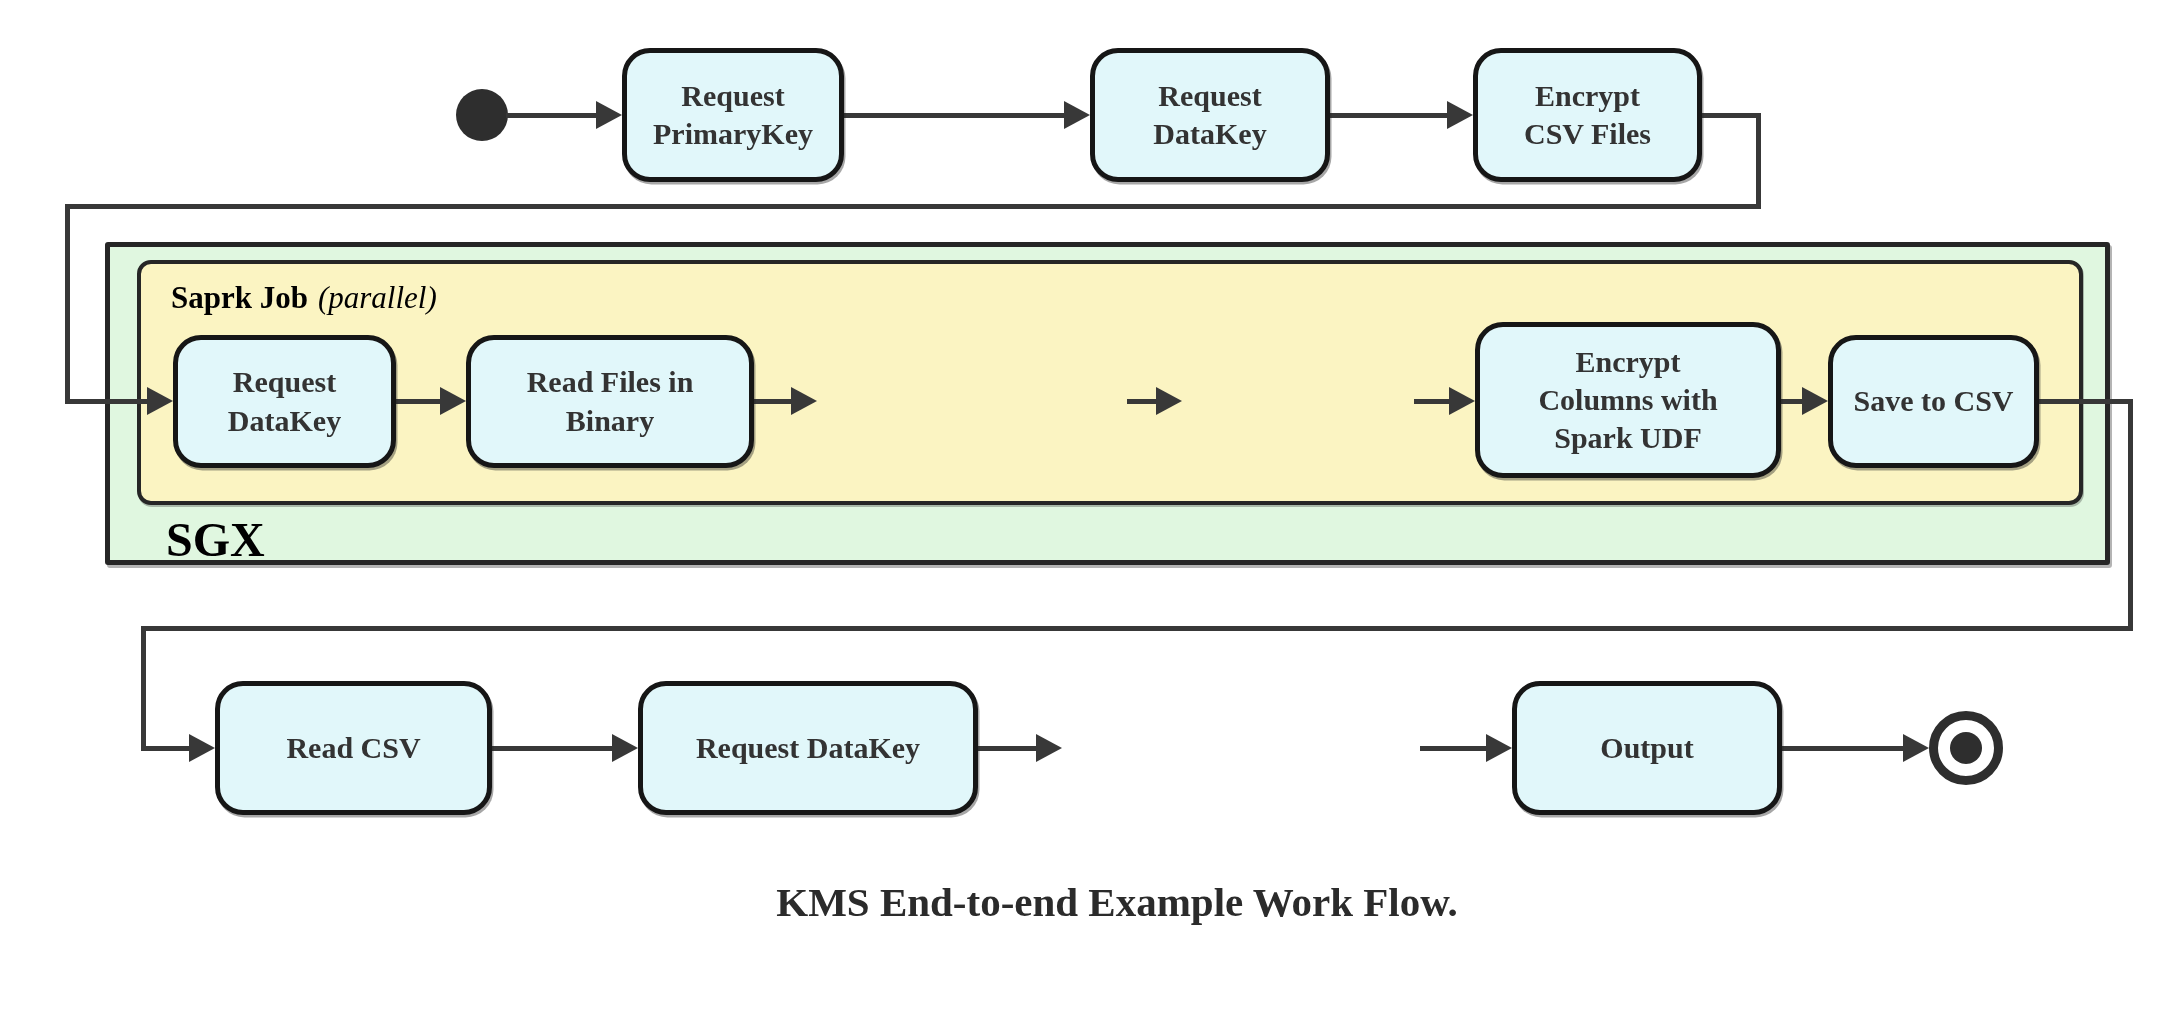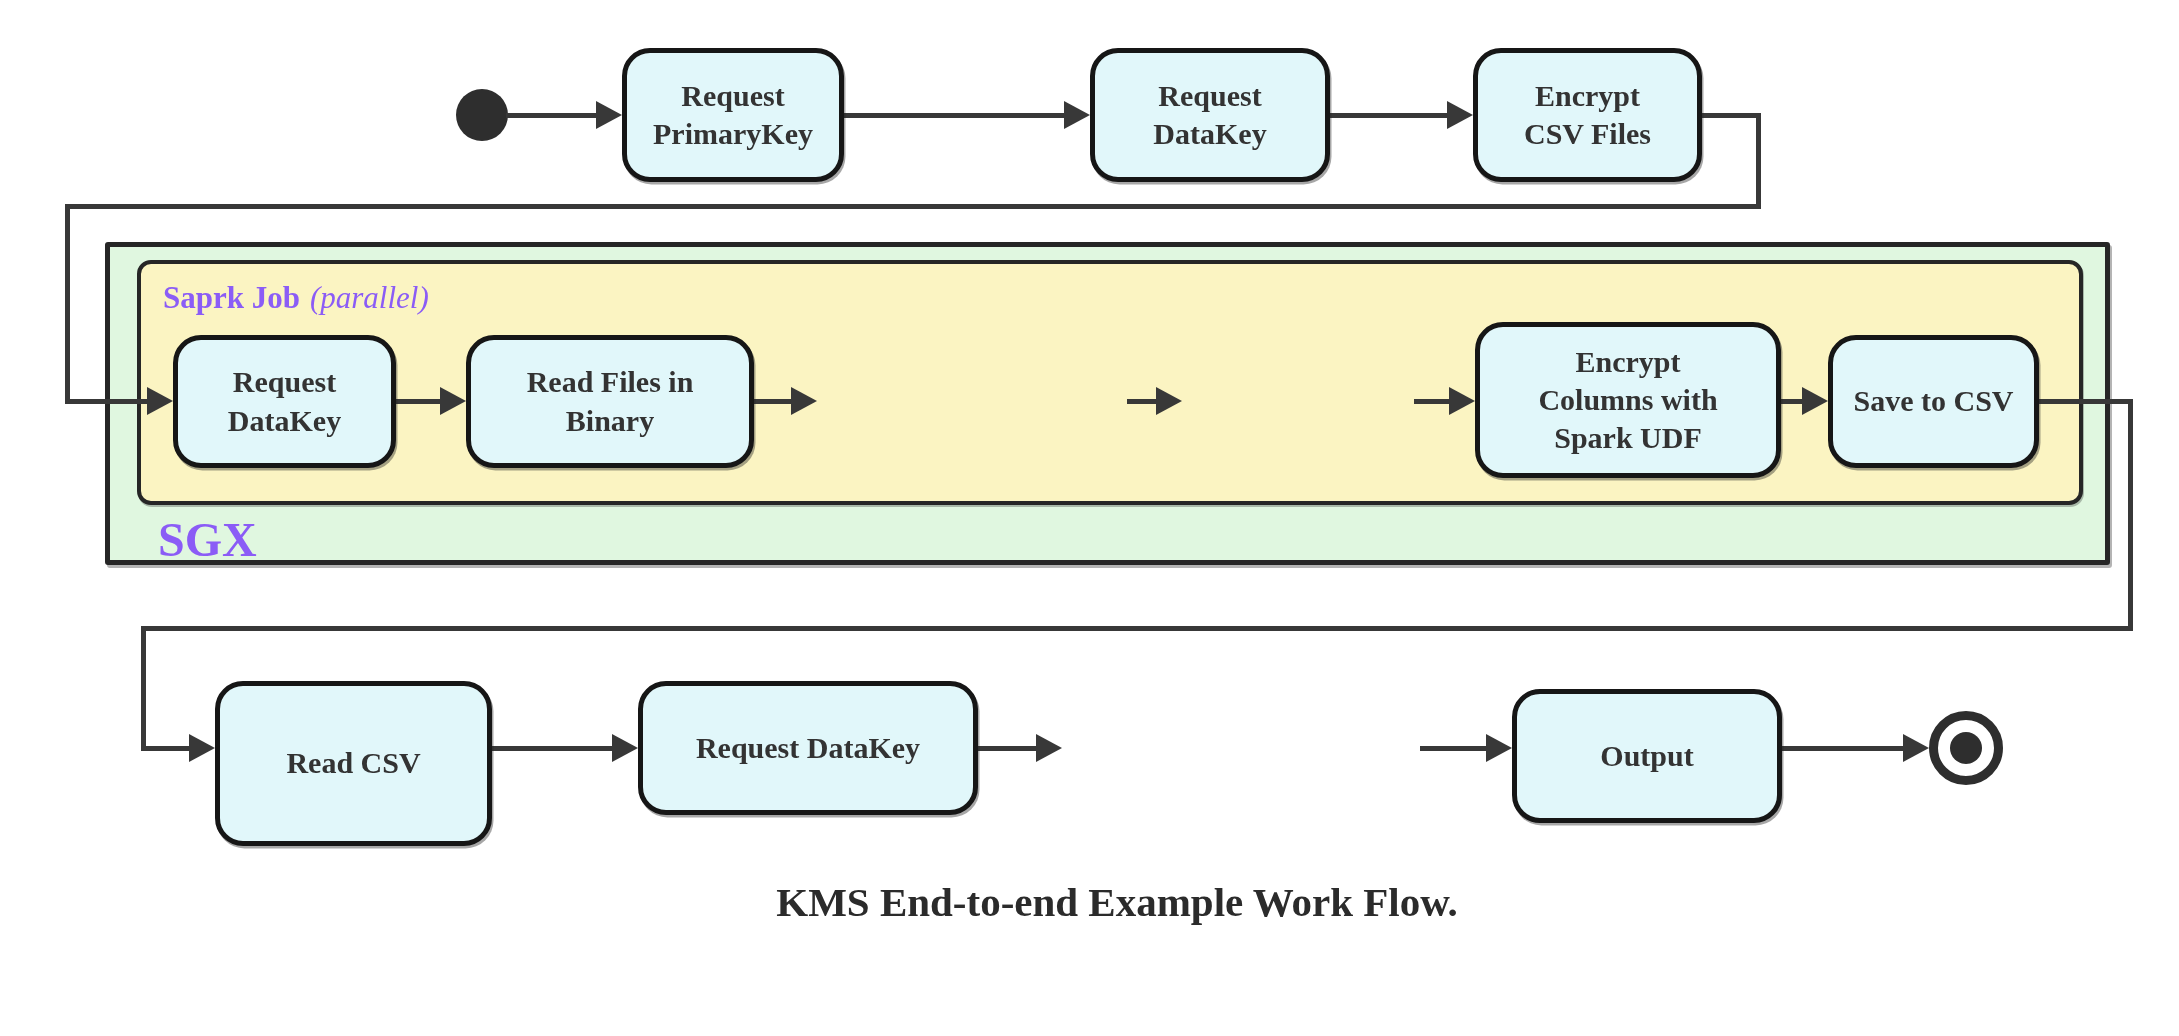--- a/index.html
+++ b/index.html
@@ -16,21 +16,21 @@
   #sgx-box{
     left:105px;top:242px;width:2005px;height:323px;
     background:#e0f7e0;border:5px solid #262626;border-radius:3px;
     box-shadow:2px 3px 0 rgba(40,40,40,0.35);
   }
   #spark-box{
     left:137px;top:260px;width:1946px;height:245px;
     background:#fbf4c2;border:4px solid #262626;border-radius:14px;
     box-shadow:1px 2px 0 rgba(40,40,40,0.3);
   }
-  .ctr-label{position:absolute;font-weight:bold;color:#8b5cf6;}
+  .ctr-label{position:absolute;font-weight:bold;color:#000000;margin-left:8px;}
   #spark-label{left:163px;top:280px;font-size:31px;}
   #spark-label .qual{font-weight:normal;font-style:italic;margin-left:10px;}
   #sgx-label{left:158px;top:512px;font-size:48px;}
   
   .node{
     position:absolute;box-sizing:border-box;
     background:#e1f7fa;border:5px solid #161616;border-radius:28px;
     display:flex;align-items:center;justify-content:center;
     text-align:center;font-weight:bold;font-size:30px;line-height:1.27;
     white-space:pre-line;color:#333333;
@@ -119,23 +119,23 @@
 
   <div class="node" style="left:173px;top:335px;width:223px;height:133px;">Request
 DataKey</div>
   <div class="node" style="left:466px;top:335px;width:288px;height:133px;">Read Files in
 Binary</div>
   <div class="node" style="left:1475px;top:322px;width:306px;height:156px;">Encrypt
 Columns with
 Spark UDF</div>
   <div class="node" style="left:1828px;top:335px;width:211px;height:133px;">Save to CSV</div>
 
-  <div class="node" style="left:215px;top:681px;width:277px;height:165px;text-align:center;">Read CSV</div>
+  <div class="node" style="left:215px;top:681px;width:277px;height:134px;text-align:center;">Read CSV</div>
   <div class="node" style="left:638px;top:681px;width:340px;height:134px;">Request DataKey</div>
-  <div class="node" style="left:1512px;top:681px;width:270px;height:134px;margin-top:8px;">Output</div>
+  <div class="node" style="left:1512px;top:681px;width:270px;height:134px;">Output</div>
 
   <div id="end-node">
       <div class="dot"></div>
     </div>
 
   <div id="caption">KMS End-to-end Example Work Flow.</div>
 
 </div>
 
 </body></html>

